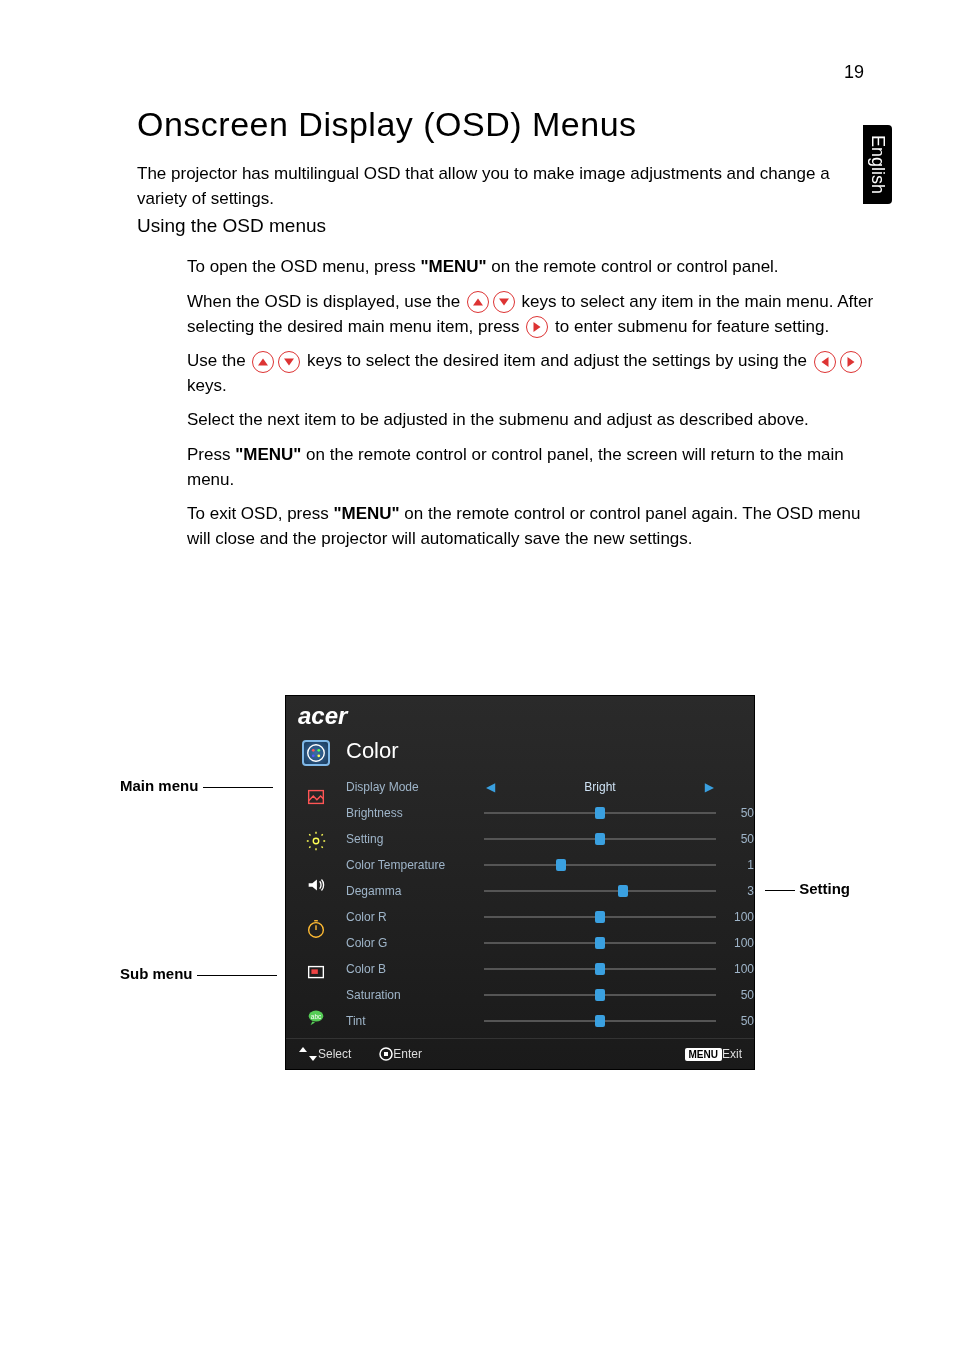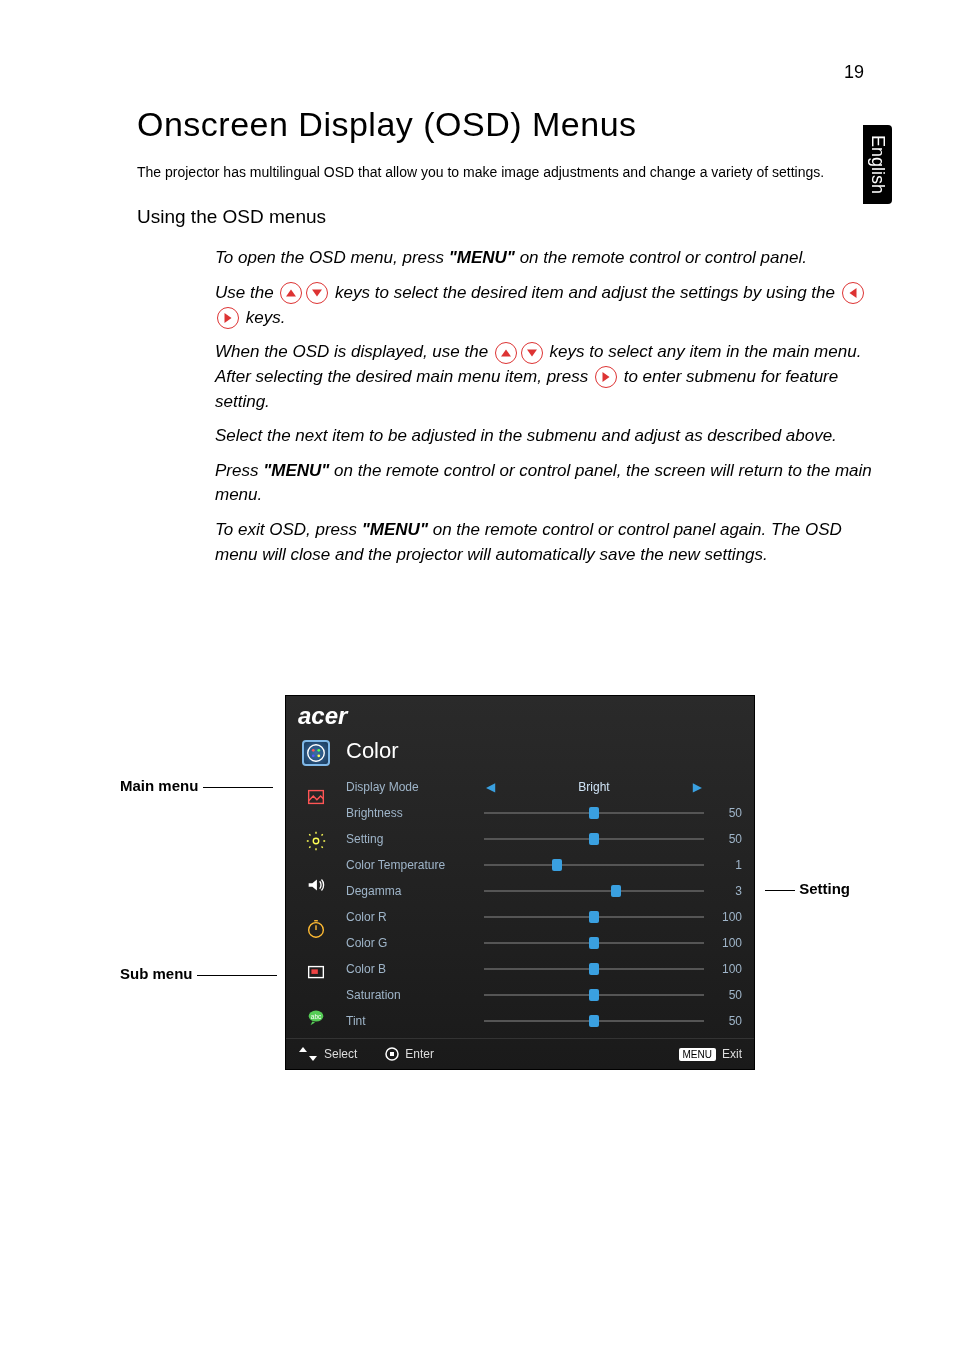--- a/index.html
+++ b/index.html
@@ -35,27 +35,27 @@
       left: 137px;
       top: 105px;
       width: 740px;
     }
     h1 {
       font-size: 34px;
       font-weight: normal;
       margin-bottom: 18px;
       letter-spacing: 0.5px;
     }
-    .intro { font-size: 14px; line-height: 1.45; margin-bottom: 24px; }
+    .intro { font-size: 17px; line-height: 1.45; margin-bottom: 4px; }
     h2 {
       font-size: 19px;
       font-weight: normal;
       margin-bottom: 18px;
     }
-    .para-list { margin-left: 78px; font-style: italic; }
+    .para-list { margin-left: 50px; }
     .para-list p { font-size: 17px; line-height: 1.45; margin-bottom: 10px; }
     .inline-icon {
       display: inline-block;
       width: 22px;
       height: 22px;
       border: 1.5px solid #d33;
       border-radius: 50%;
       vertical-align: middle;
       position: relative;
       margin: 0 2px;
@@ -123,21 +123,21 @@
       display: flex;
       align-items: center;
       justify-content: center;
       position: relative;
     }
     .side-icon.active {
       border: 2px solid #7fb8e8;
       border-radius: 4px;
       background: radial-gradient(#3a6ea5, #1a3a5a);
     }
-    .osd-main { flex: 1; padding-right: 12px; }
+    .osd-main { flex: 1; }
     .osd-title {
       color: #fff;
       font-size: 22px;
       padding: 6px 0 10px 0;
     }
     .osd-row {
       display: flex;
       align-items: center;
       height: 26px;
       font-size: 12px;
@@ -167,30 +167,30 @@
     }
     .osd-foot {
       border-top: 1px solid #333;
       display: flex;
       align-items: center;
       padding: 8px 12px;
       gap: 28px;
       font-size: 12px;
       color: #ddd;
     }
-    .osd-foot .foot-item { display: flex; align-items: center; gap: 6px; }
+    .osd-foot .foot-item { display: flex; align-items: center; }
     .foot-icon {
       display: inline-flex;
       align-items: center;
       justify-content: center;
     }
     .menu-badge {
       background: #fff;
       color: #000;
-      font-weight: normal;
+      font-weight: bold;
       padding: 1px 4px;
       border-radius: 2px;
       font-size: 10px;
     }
 
     
     .ico svg { width: 22px; height: 22px; }
   </style>
 </head>
 <body>
@@ -199,34 +199,34 @@
 <div class="side-tab">English</div>
 
 <div class="content">
   <h1>Onscreen Display (OSD) Menus</h1>
   <p class="intro">The projector has multilingual OSD that allow you to make image adjustments and change a variety of settings.</p>
   <h2>Using the OSD menus</h2>
 
   <div class="para-list">
     <p>
       <span>To open the OSD menu, press </span><b>"MENU"</b><span> on the remote control or control panel.</span>
+    </p>
+    <p>
+      <span>When the OSD is displayed, use the </span>
+      <span class="inline-icon"><span class="tri-up"></span></span><span class="inline-icon"><span class="tri-down"></span></span>
+      <span> keys to select any item in the main menu. After selecting the desired main menu item, press </span>
+      <span class="inline-icon"><span class="tri-right"></span></span>
+      <span> to enter submenu for feature setting.</span>
     </p>
     <p>
       <span>Use the </span>
       <span class="inline-icon"><span class="tri-up"></span></span><span class="inline-icon"><span class="tri-down"></span></span>
       <span> keys to select the desired item and adjust the settings by using the </span>
       <span class="inline-icon"><span class="tri-left"></span></span><span class="inline-icon"><span class="tri-right"></span></span>
       <span> keys.</span>
-    </p>
-    <p>
-      <span>When the OSD is displayed, use the </span>
-      <span class="inline-icon"><span class="tri-up"></span></span><span class="inline-icon"><span class="tri-down"></span></span>
-      <span> keys to select any item in the main menu. After selecting the desired main menu item, press </span>
-      <span class="inline-icon"><span class="tri-right"></span></span>
-      <span> to enter submenu for feature setting.</span>
     </p>
     <p>Select the next item to be adjusted in the submenu and adjust as described above.</p>
     <p>
       <span>Press </span><b>"MENU"</b><span> on the remote control or control panel, the screen will return to the main menu.</span>
     </p>
     <p>
       <span>To exit OSD, press </span><b>"MENU"</b><span> on the remote control or control panel again. The OSD menu will close and the projector will automatically save the new settings.</span>
     </p>
   </div>
 </div>

